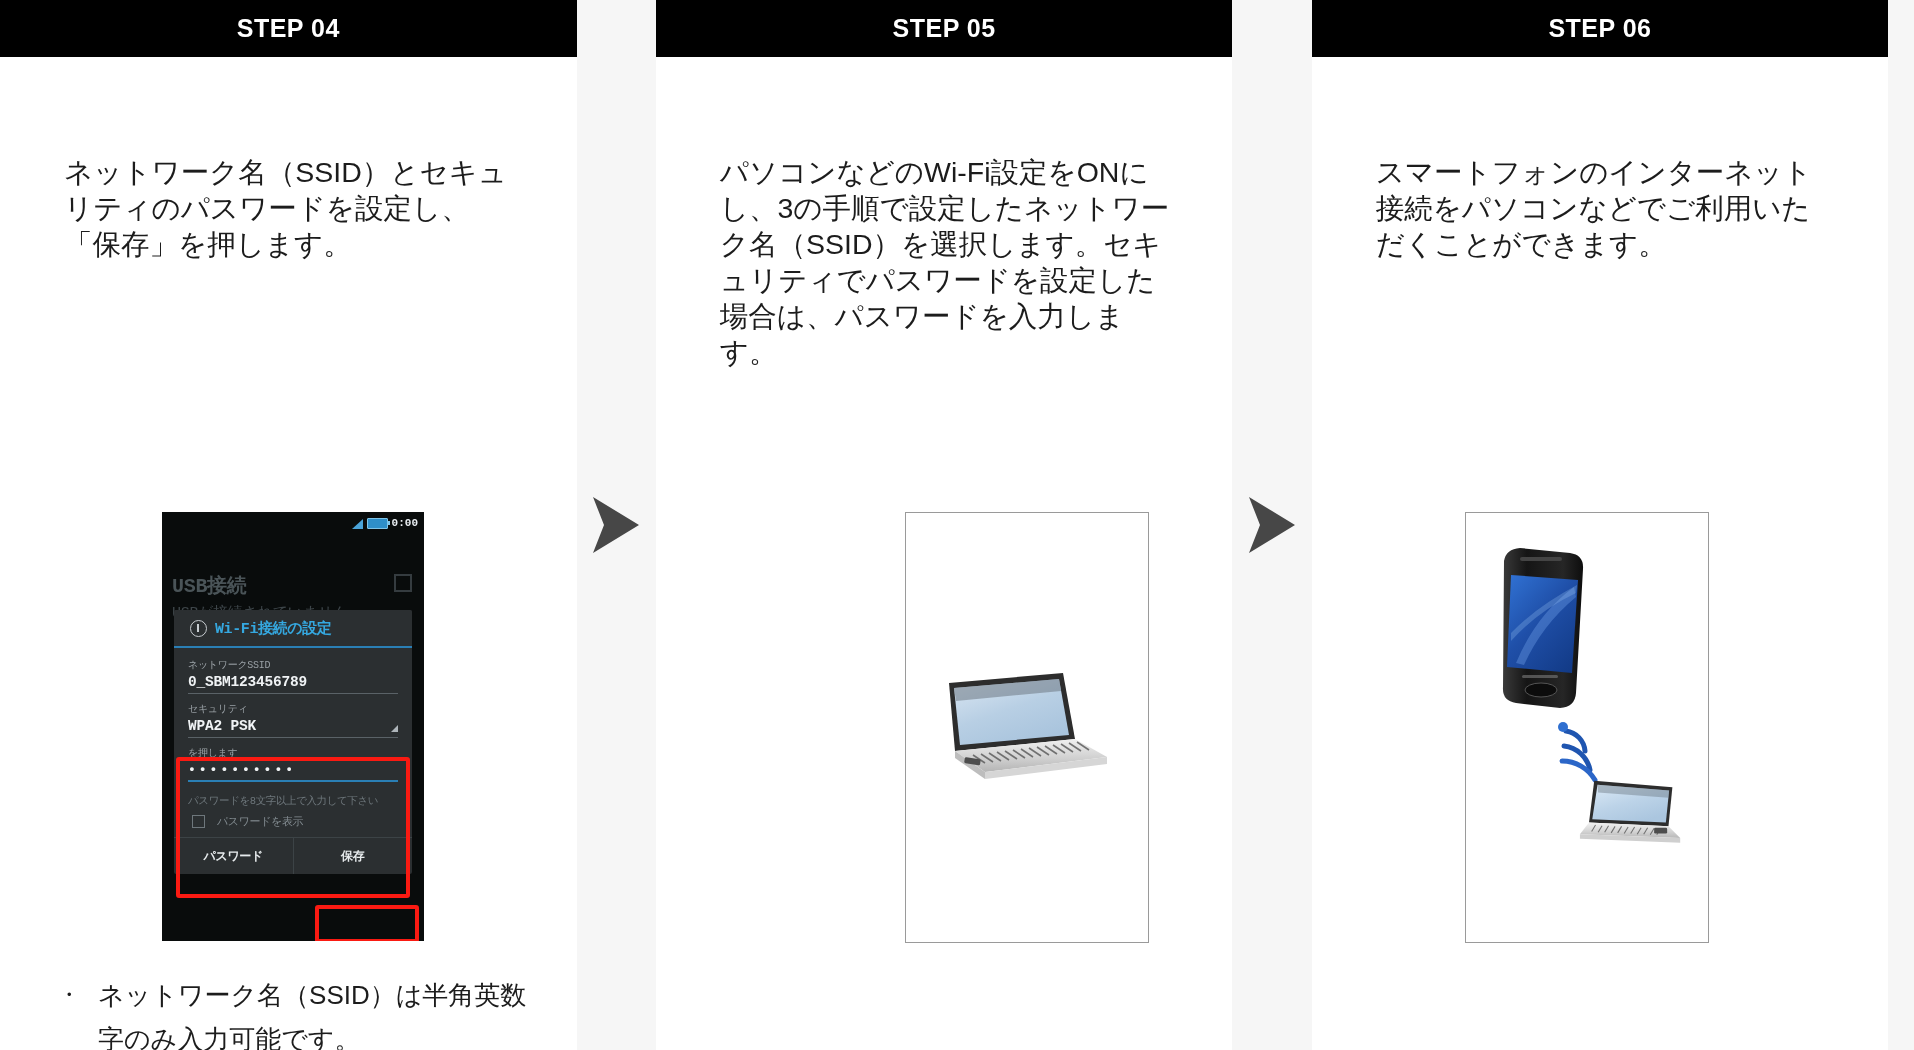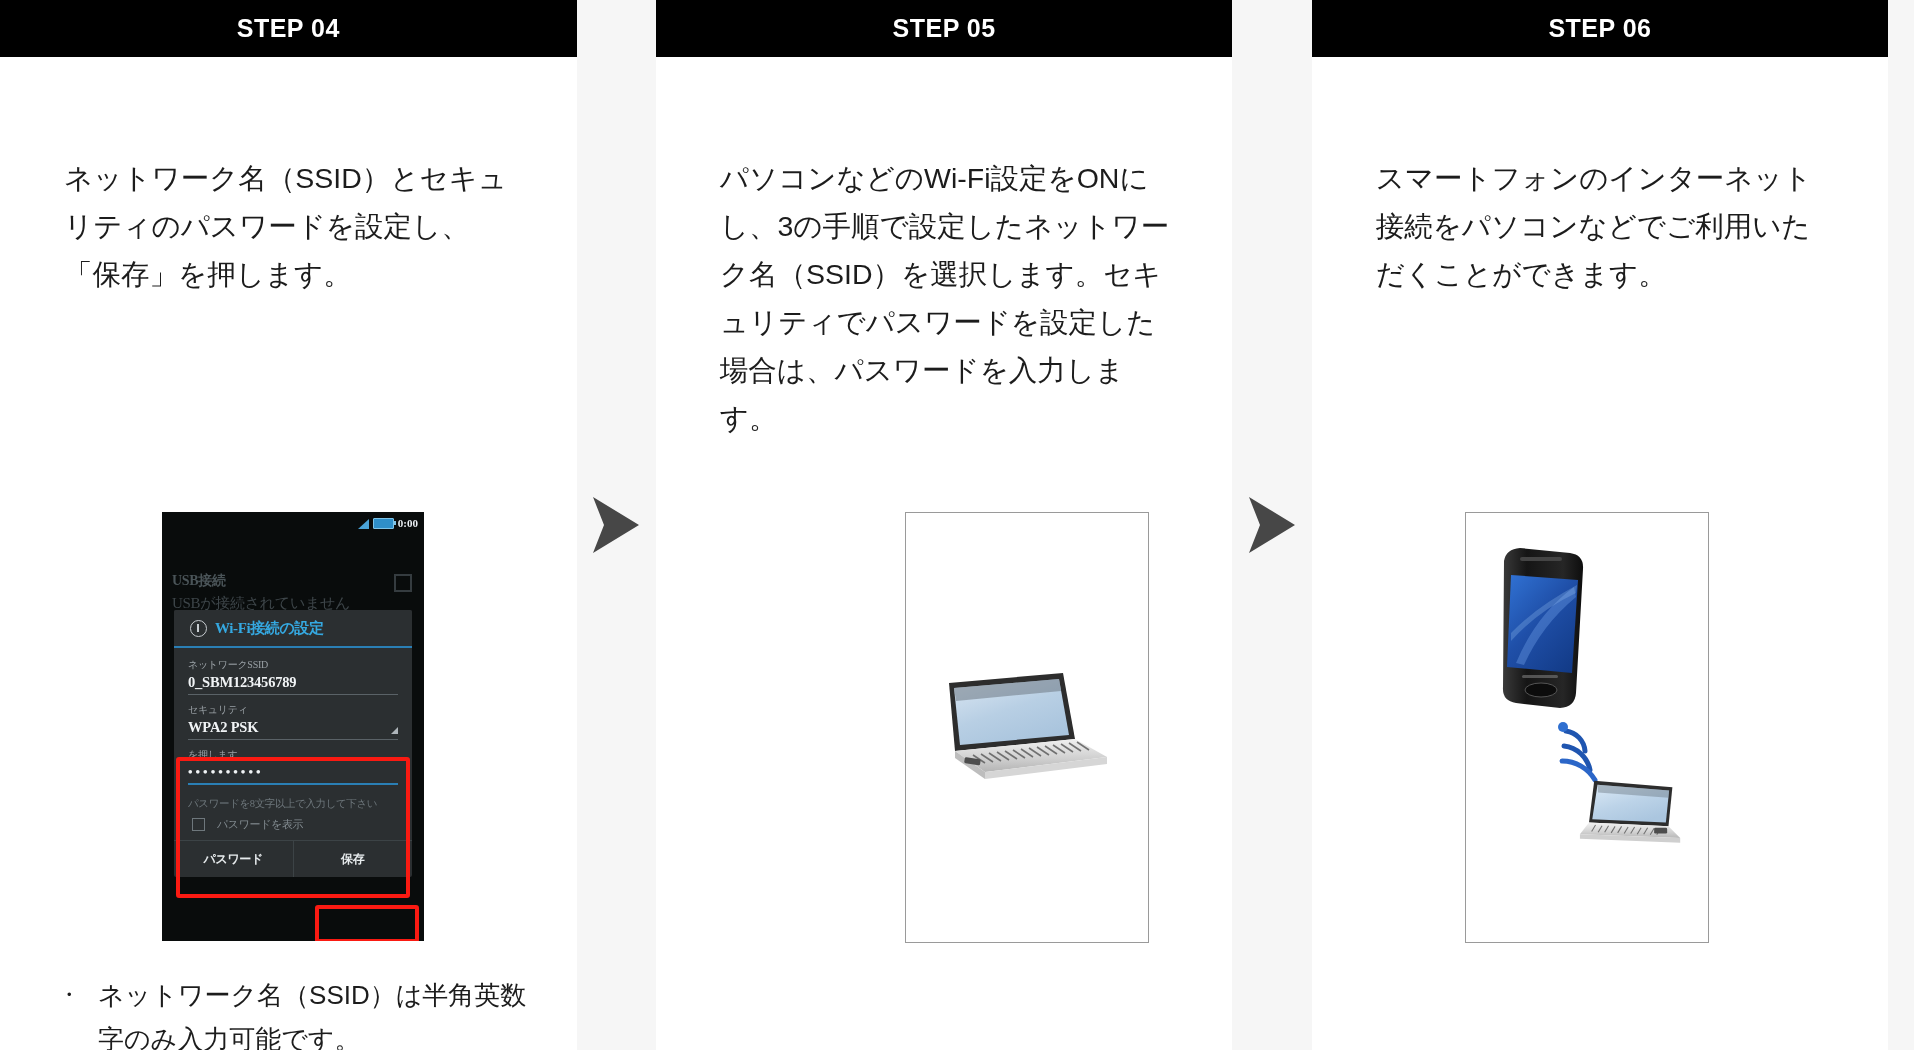--- a/index.html
+++ b/index.html
@@ -75,35 +75,35 @@
     position: relative;
     padding: 0;
   }
 
   .step-desc {
     position: absolute;
     left: 64px;
     top: 68px;
     width: 450px;
     font-size: 28.5px;
-    line-height: 48px;
+    line-height: 36px;
     color: #1c1c1c;
     text-align: left;
   }
 
   
   .phone-shot {
     position: absolute;
     left: 162px;
     top: 455px;
     width: 262px;
     height: 429px;
     background: #090c0c;
     overflow: hidden;
-    font-family: Liberation Serif, serif;
+    font-family: Liberation Mono, monospace;
   }
   .ps-statusbar {
     position: absolute;
     left: 0; top: 0;
     width: 100%;
     height: 22px;
     display: flex;
     align-items: center;
     justify-content: flex-end;
     padding-right: 6px;
@@ -183,21 +183,21 @@
     font-weight: bold;
     letter-spacing: -0.3px;
   }
   .ps-usbrow {
     position: absolute;
     left: 10px; top: 60px;
     width: 244px;
   }
   .ps-usb-title {
     color: #4a5458;
-    font-size: 14px;
+    font-size: 20px;
     font-weight: bold;
     letter-spacing: -0.3px;
   }
   .ps-usb-sub {
     color: #3d4549;
     font-size: 15px;
     margin-top: 4px;
     letter-spacing: -0.3px;
   }
   .ps-usb-check {

